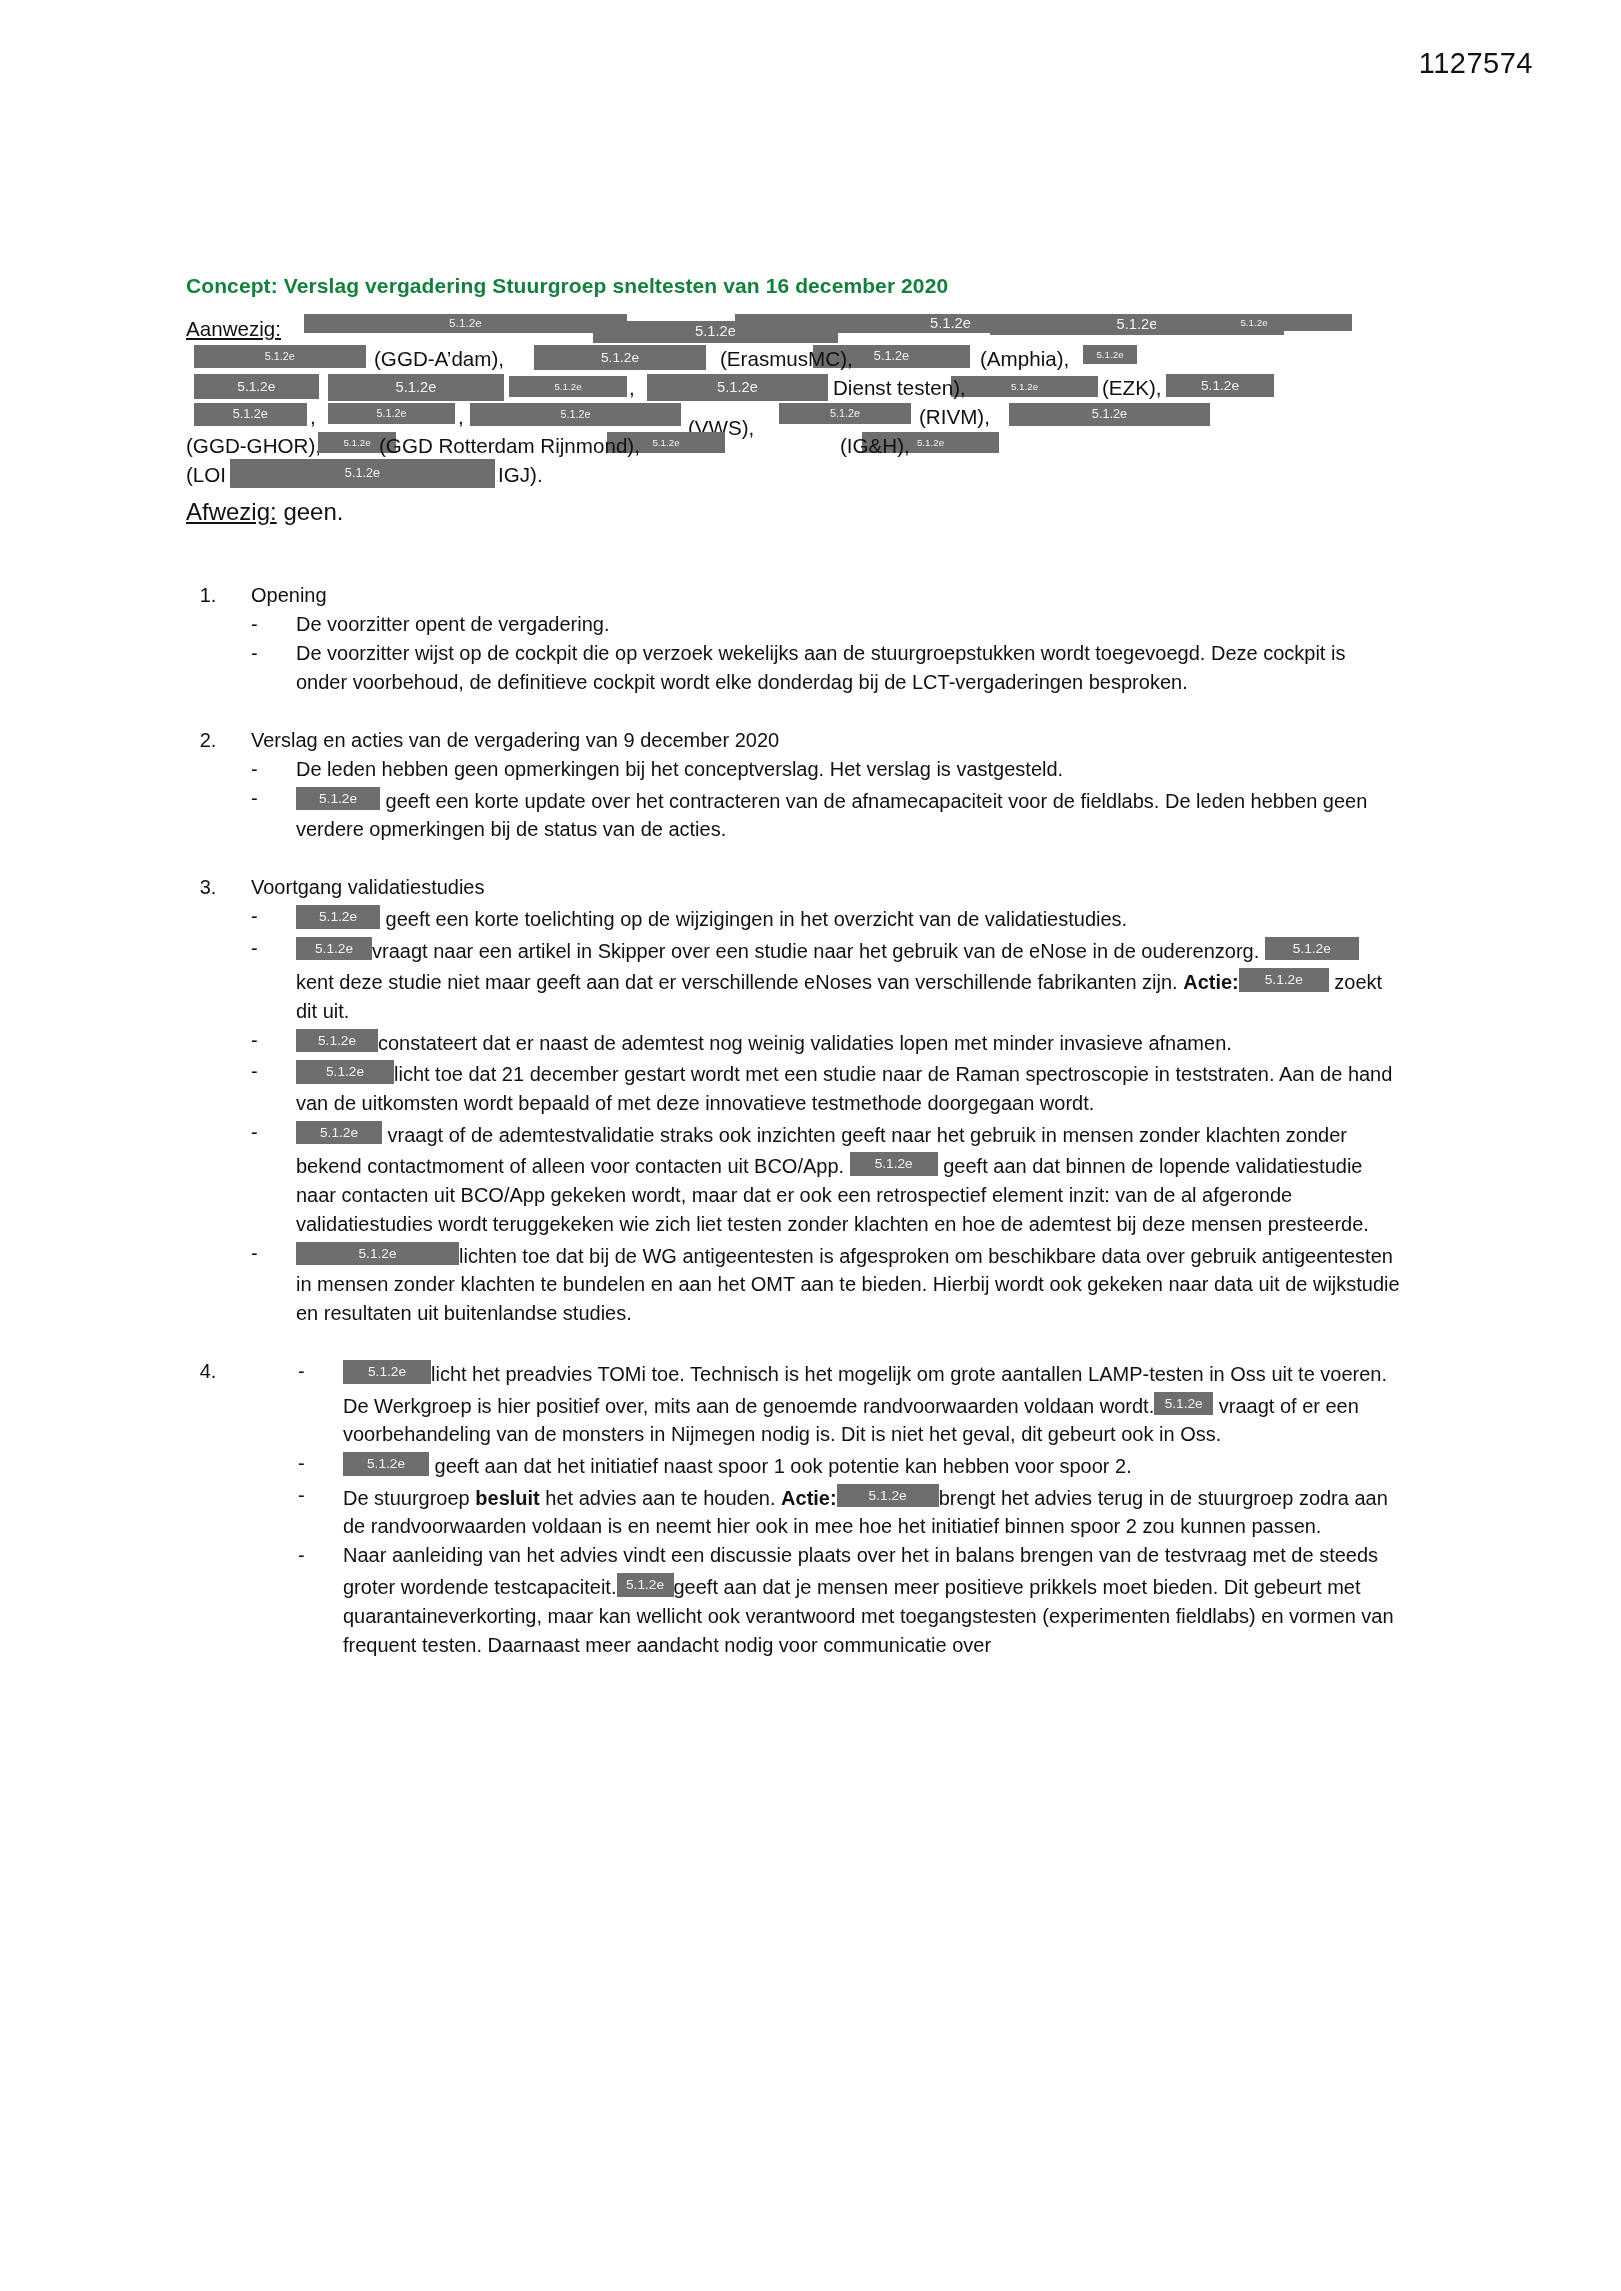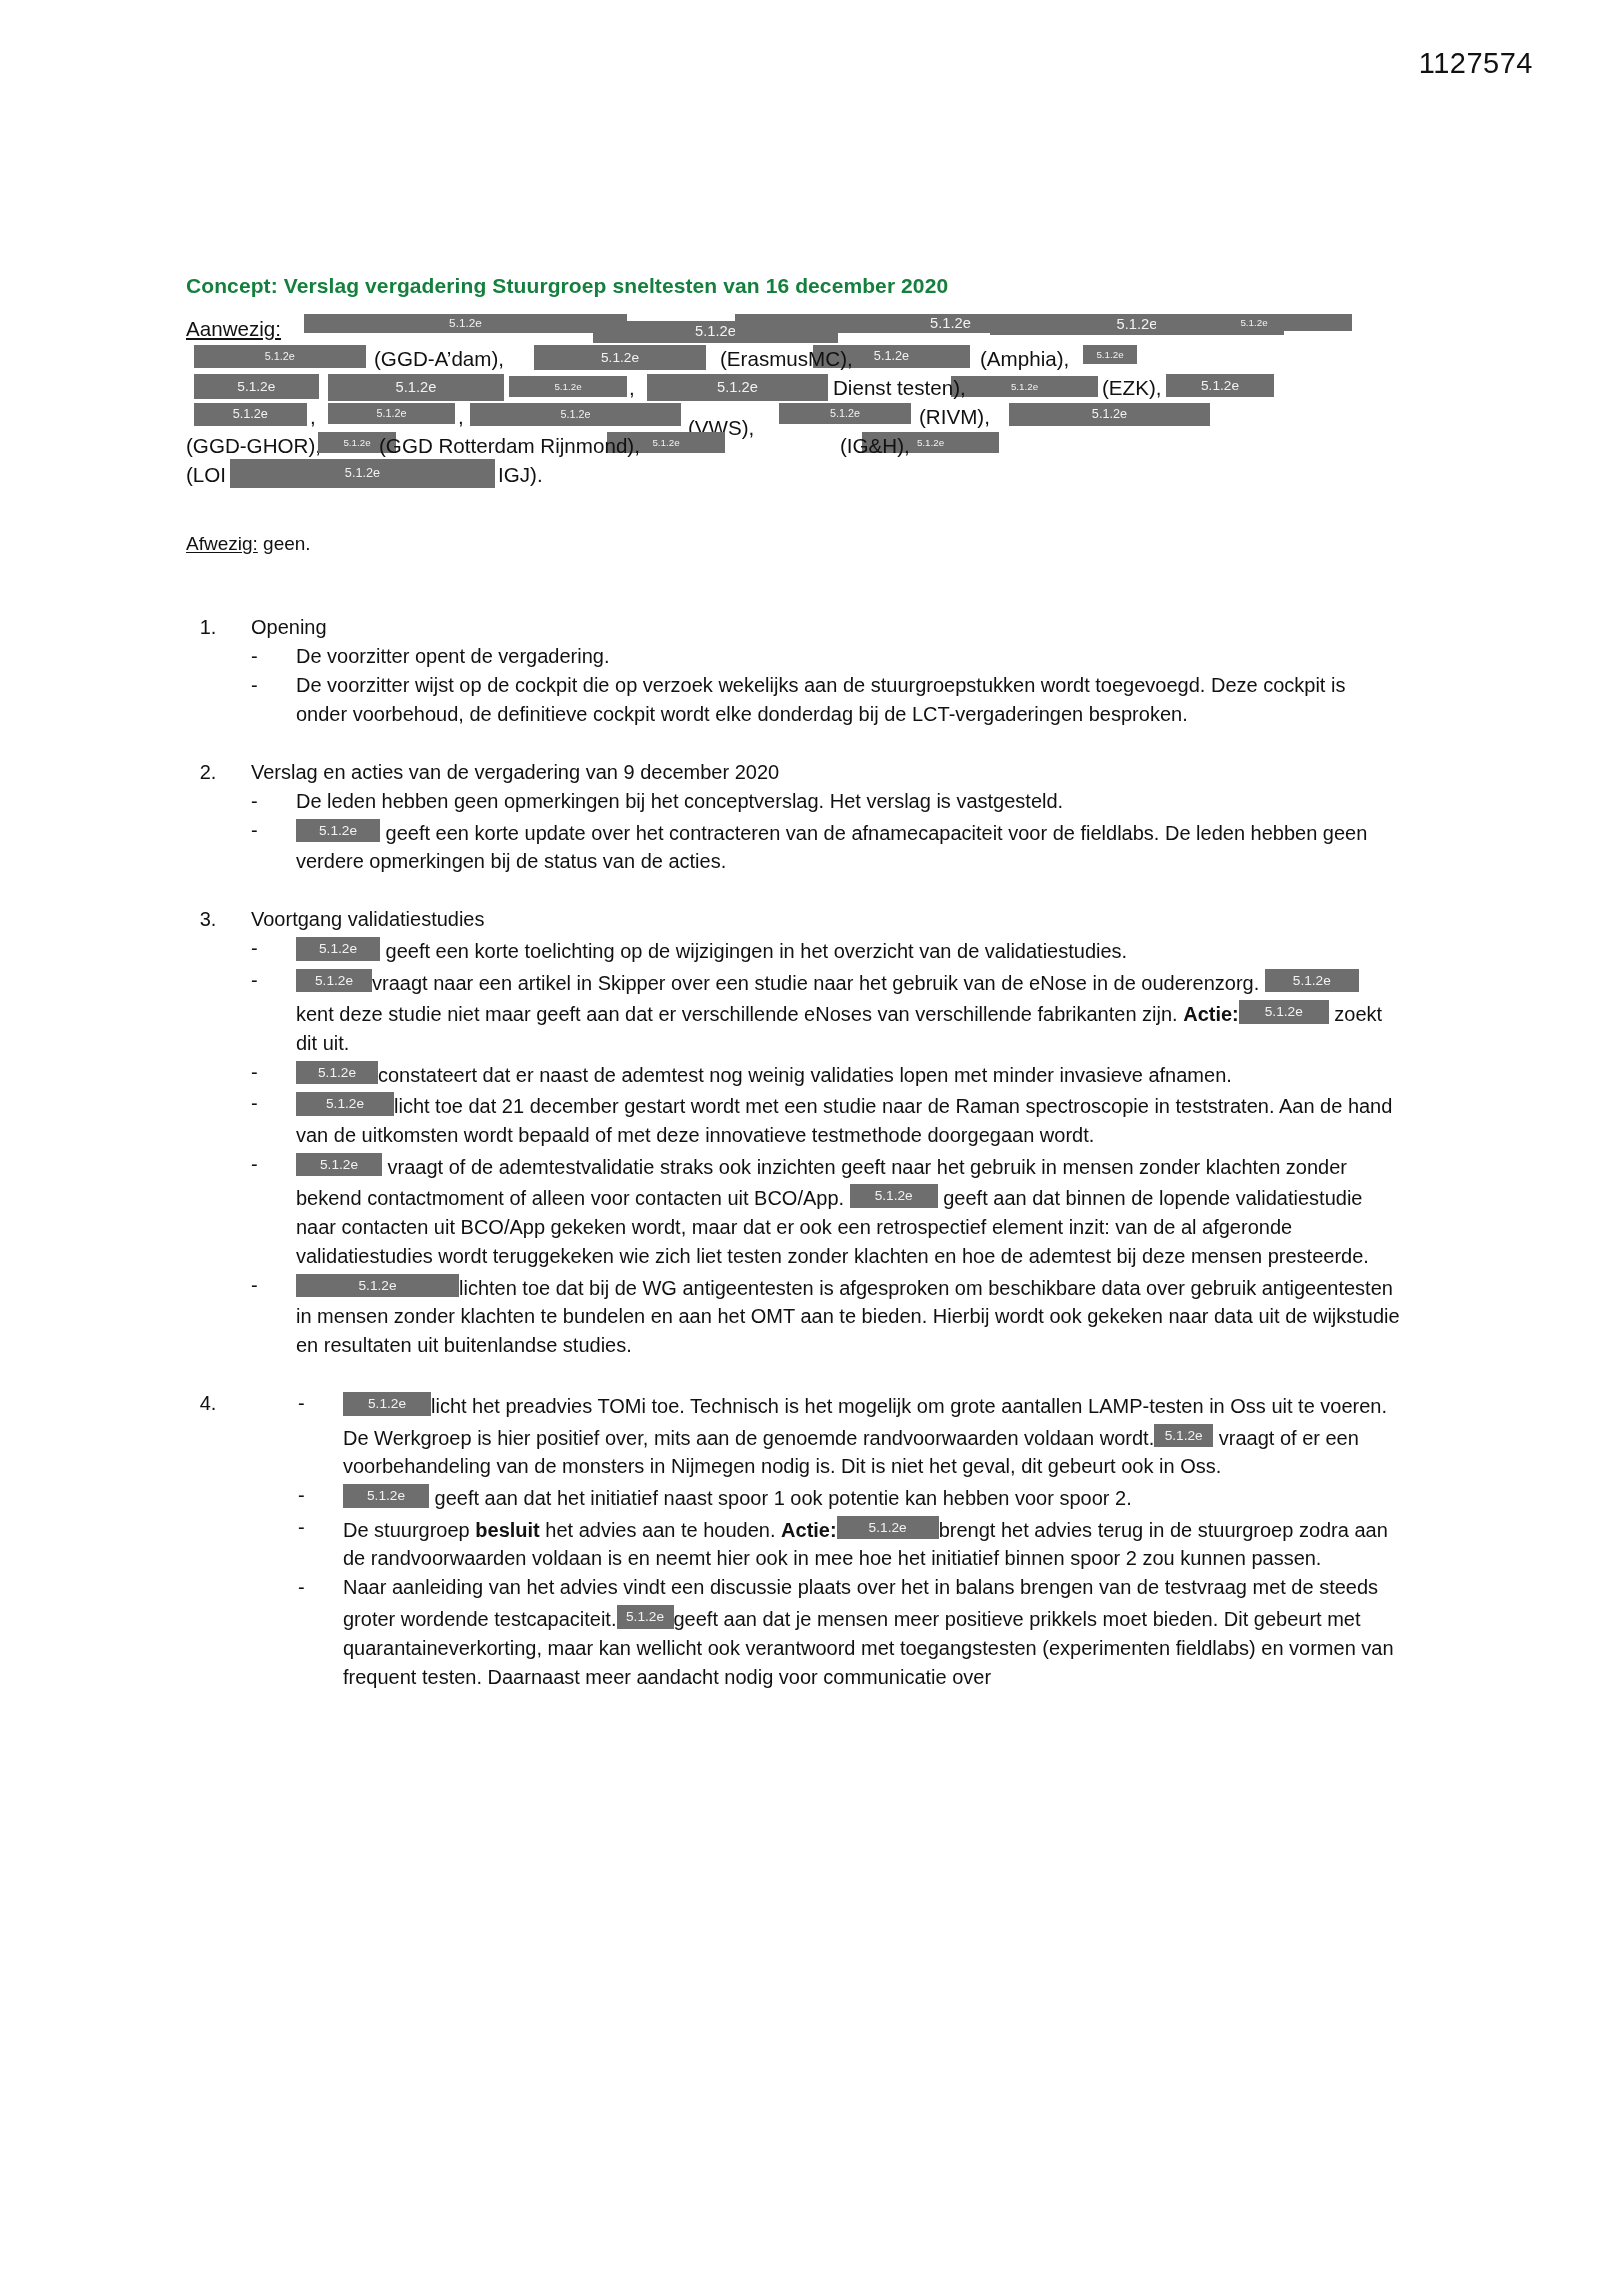--- a/index.html
+++ b/index.html
@@ -53,23 +53,23 @@
   .attend-line {
     position: relative;
     height: 29px;
     white-space: nowrap;
   }
   .lbl-underline {
     text-decoration: underline;
     text-underline-offset: 2px;
   }
   .afwezig {
-    font-size: 19px;
+    font-size: 24px;
     line-height: 29px;
-    margin-top: 41px;
+    margin-top: 9px;
     color: #111;
   }
   
   .redact {
     display: inline-block;
     background: #6e6e6e;
     color: #f2f2f2;
     text-align: center;
     vertical-align: baseline;
     font-family: "Liberation Sans", sans-serif;

